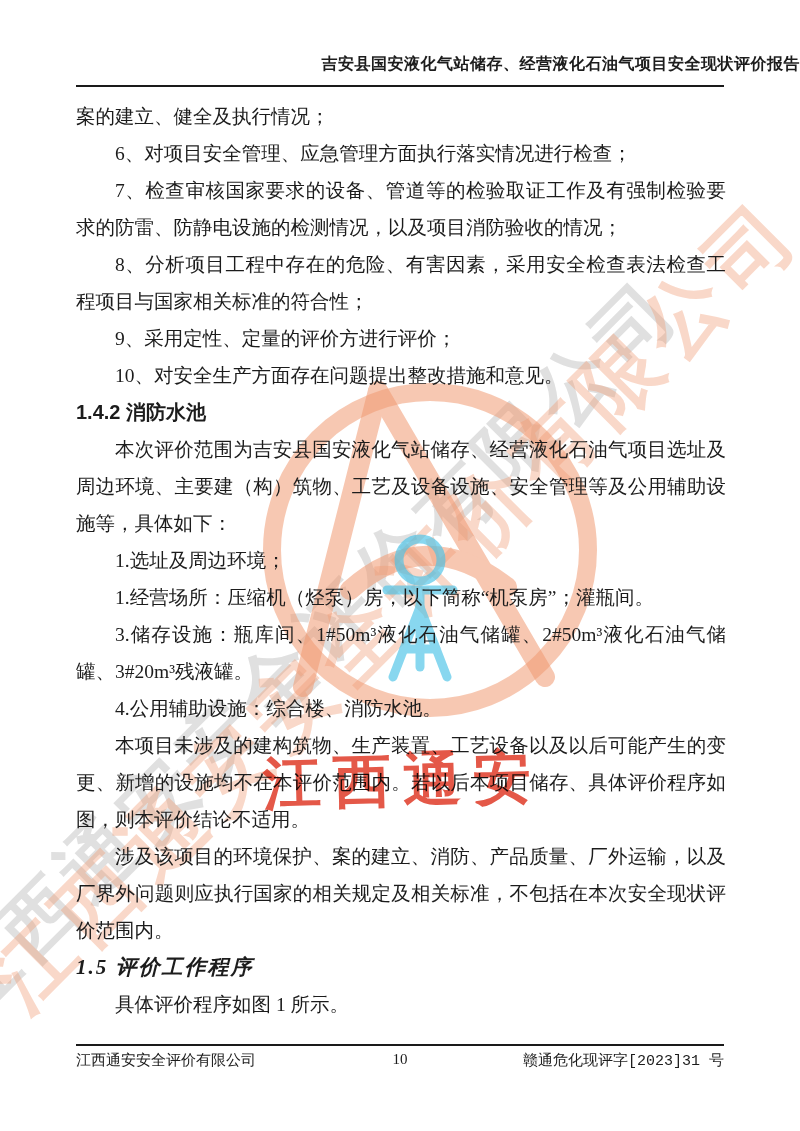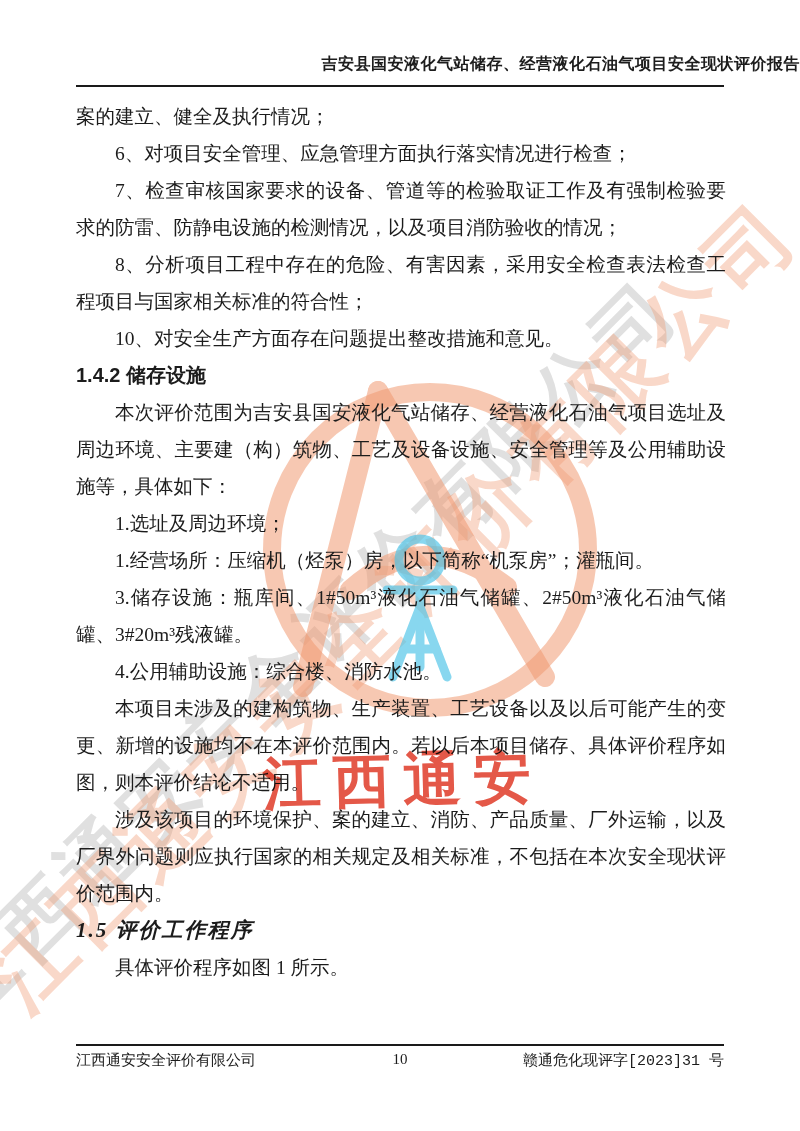--- a/index.html
+++ b/index.html
@@ -121,22 +121,23 @@
   </div>
 
   <div class="header-title">吉安县国安液化气站储存、经营液化石油气项目安全现状评价报告</div>
   <div class="header-rule"></div>
 
   <div class="content">
       <p class="body">案的建立、健全及执行情况；</p>
       <p class="body indent">6、对项目安全管理、应急管理方面执行落实情况进行检查；</p>
       <p class="body indent">7、检查审核国家要求的设备、管道等的检验取证工作及有强制检验要求的防雷、防静电设施的检测情况，以及项目消防验收的情况；</p>
       <p class="body indent">8、分析项目工程中存在的危险、有害因素，采用安全检查表法检查工程项目与国家相关标准的符合性；</p>
+      <p class="body indent">9、采用定性、定量的评价方进行评价；</p>
       <p class="body indent">10、对安全生产方面存在问题提出整改措施和意见。</p>
-      <p class="hsub">1.4.2 储存设施</p>
+      <p class="hsub">1.4.2 消防水池</p>
       <p class="body indent">本次评价范围为吉安县国安液化气站储存、经营液化石油气项目选址及周边环境、主要建（构）筑物、工艺及设备设施、安全管理等及公用辅助设施等，具体如下：</p>
       <p class="body indent">1.选址及周边环境；</p>
       <p class="body indent">1.经营场所：压缩机（烃泵）房，以下简称“机泵房”；灌瓶间。</p>
       <p class="body indent">3.储存设施：瓶库间、1#50m³液化石油气储罐、2#50m³液化石油气储罐、3#20m³残液罐。</p>
       <p class="body indent">4.公用辅助设施：综合楼、消防水池。</p>
       <p class="body indent">本项目未涉及的建构筑物、生产装置、工艺设备以及以后可能产生的变更、新增的设施均不在本评价范围内。若以后本项目储存、具体评价程序如图，则本评价结论不适用。</p>
       <p class="body indent">涉及该项目的环境保护、案的建立、消防、产品质量、厂外运输，以及厂界外问题则应执行国家的相关规定及相关标准，不包括在本次安全现状评价范围内。</p>
       <p class="hmain">1.5 评价工作程序</p>
       <p class="body indent">具体评价程序如图 1 所示。</p>
     </div>

